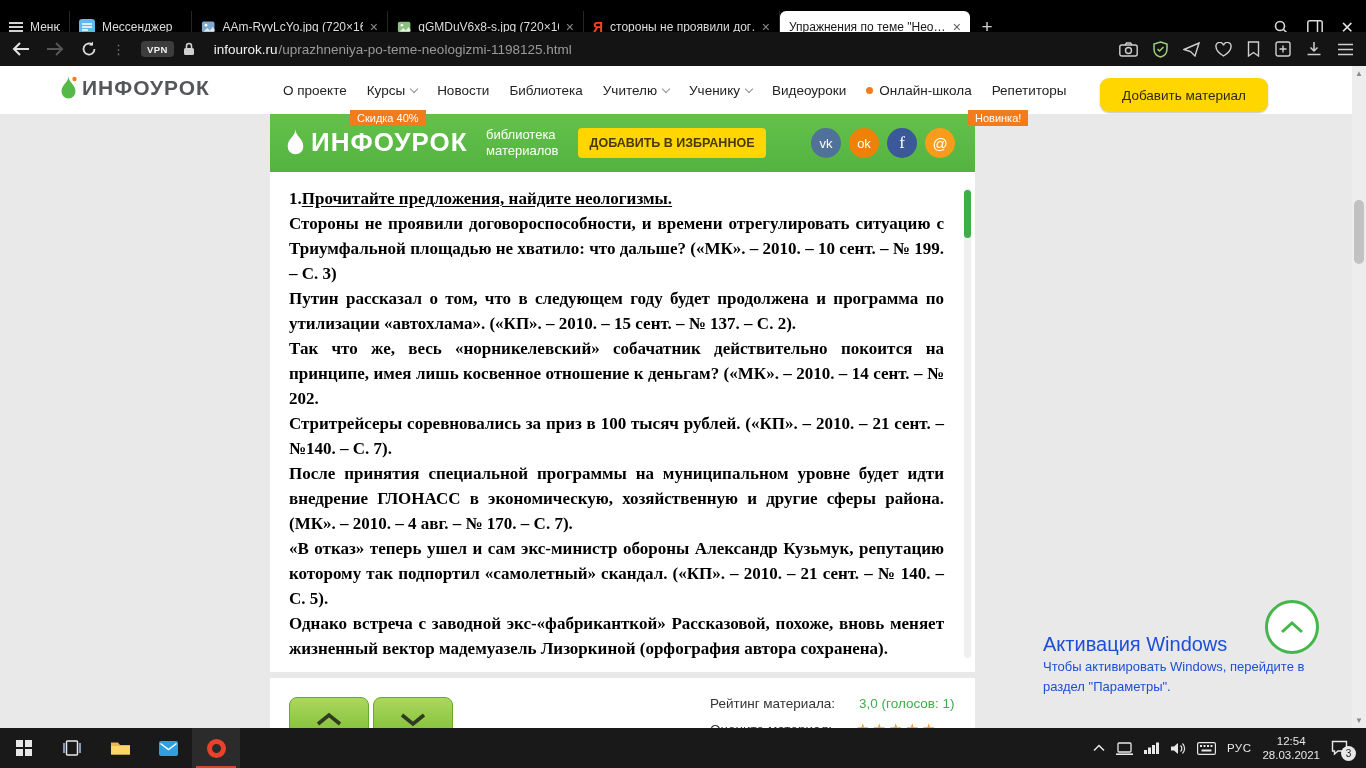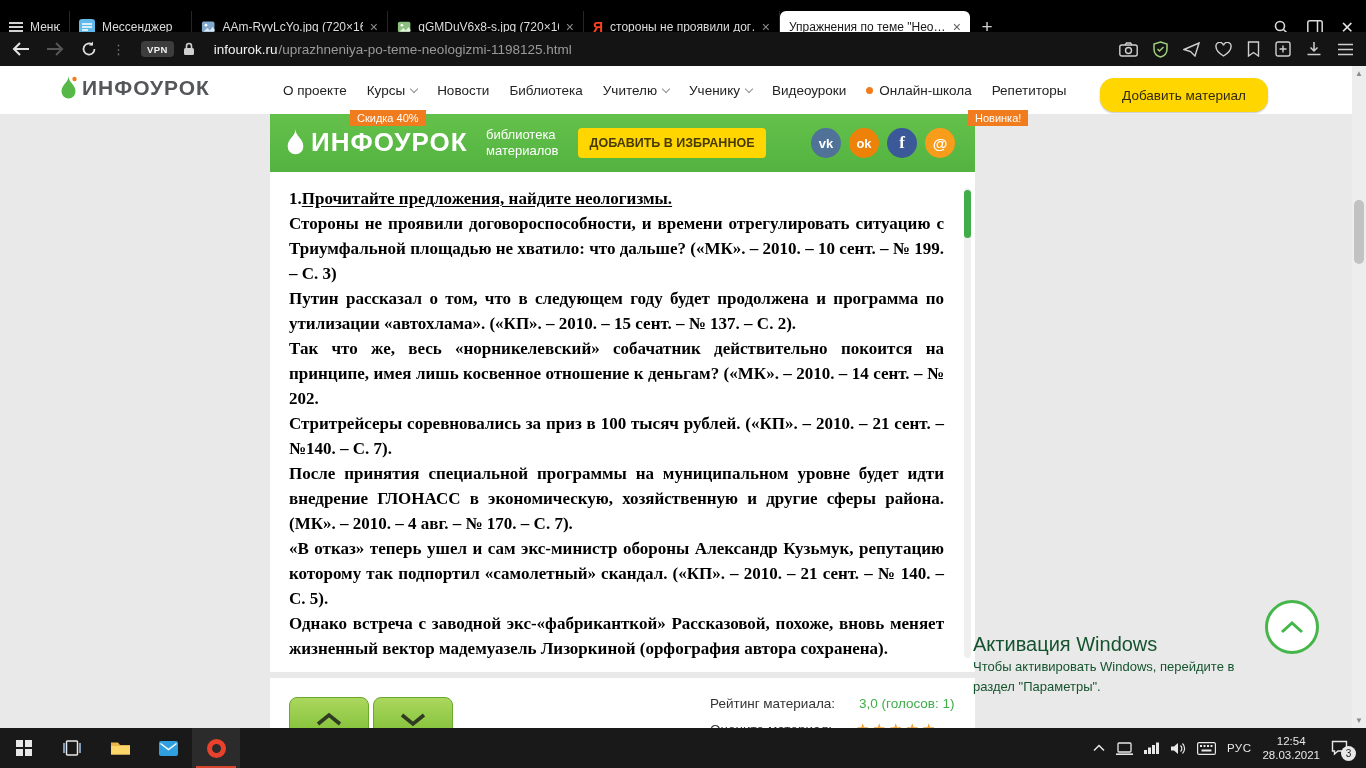--- a/index.html
+++ b/index.html
@@ -36,31 +36,31 @@
 
   
   .site{position:absolute;top:66px;left:0;width:1352px;height:662px;background:#e9e9e9;overflow:hidden}
   .site-header{position:absolute;top:0;left:0;width:1352px;height:48px;background:#fff}
   .logo{position:absolute;left:60px;top:10px;display:flex;align-items:center;gap:5px}
   .logo-text{font-size:21px;font-weight:800;color:#55565a;letter-spacing:1px}
   .mainnav{position:absolute;left:283px;top:0;height:48px;display:flex;align-items:center;gap:20px;font-size:13.5px;color:#232323}
   .nav-item{display:flex;align-items:center;white-space:nowrap;cursor:pointer}
   .chev{display:inline-block;width:6px;height:6px;border-right:1.6px solid #8f8f8f;border-bottom:1.6px solid #8f8f8f;transform:rotate(45deg);margin:-3px 0 0 6px}
   .odot{width:7px;height:7px;border-radius:50%;background:#f07c1e;margin-right:6px}
-  .btn-add{position:absolute;right:84px;top:12px;height:34px;padding:0 22px;background:#ffd600;border:none;border-radius:14px;font-size:13.5px;color:#33290a;font-family:inherit;box-shadow:0 1px 2px rgba(0,0,0,.25);cursor:pointer}
+  .btn-add{position:absolute;right:84px;top:12px;height:34px;padding:0 22px;background:#ffd600;border:none;border-radius:9px;font-size:13.5px;color:#33290a;font-family:inherit;box-shadow:0 1px 2px rgba(0,0,0,.25);cursor:pointer}
   .badge{position:absolute;top:44px;background:#f07c1e;color:#fff;font-size:11px;padding:2px 7px;white-space:nowrap;z-index:5}
 
   .main-col{position:absolute;left:270px;top:48px;width:705px}
   .hero{position:relative;width:705px;height:58px;background:linear-gradient(#63c14b,#54b240)}
   .hero-logo{position:absolute;left:16px;top:13px;display:flex;align-items:center;gap:6px}
   .hero-logo-text{color:#fff;font-weight:800;font-size:26px;letter-spacing:1px}
   .hero-sub{position:absolute;left:216px;top:13px;width:86px;color:#fff;font-size:13px;line-height:16px}
   .btn-fav{position:absolute;left:308px;top:14px;width:188px;height:30px;background:#ffd600;border:none;border-radius:4px;font-size:12.5px;font-weight:800;color:#473a05;font-family:inherit;cursor:pointer}
   .socials{position:absolute;left:541px;top:14px;display:flex;gap:8px}
-  .soc{width:30px;height:30px;border-radius:50%;display:flex;align-items:center;justify-content:center;color:#fff;font-weight:bold;font-size:13px;cursor:pointer}
+  .soc{width:30px;height:30px;border-radius:50%;display:flex;align-items:center;justify-content:center;color:#fff;font-weight:normal;font-size:13px;cursor:pointer}
   .soc.vk{background:#507299}
   .soc.ok{background:#ee8208}
   .soc.fb{background:#3b5998;font-family:"Liberation Serif",serif;font-size:17px}
   .soc.ml{background:#f89c1c;font-size:15px}
 
   .doc{position:relative;width:705px;height:500px;background:#fff;padding:14px 31px 0 19px}
   .doc-text{font-family:"Liberation Serif",serif;font-size:17px;line-height:25px;font-weight:700;color:#000;text-align:justify}
   .doc-text p{margin:0}
   .doc-title u{text-underline-offset:2px}
   .doc-scroll{position:absolute;right:4px;top:16px;width:7px;height:470px;background:#efefef;border-radius:4px}
@@ -69,21 +69,21 @@
   .col-gap{width:705px;height:6px}
   .mat-footer{position:relative;width:705px;height:90px;background:#fff}
   .pgbtns{position:absolute;left:19px;top:19px;display:flex;gap:4px}
   .pgbtn{width:80px;height:44px;border:1px solid #69a82b;border-radius:8px;background:linear-gradient(#abd75e,#7cbd33);display:flex;align-items:center;justify-content:center;cursor:pointer}
   .rating{position:absolute;left:440px;top:18px;font-size:13.5px;color:#333;width:260px}
   .rating-line{display:flex;align-items:baseline;gap:24px;white-space:nowrap}
   .rating-val{color:#3fae49}
   .stars{color:#f2a33c;font-size:15px;letter-spacing:3px}
   .rating-line+.rating-line{margin-top:9px}
 
-  .watermark{position:absolute;left:973px;top:566px;color:#14532d}
+  .watermark{position:absolute;left:1043px;top:566px;color:#1d4ed8}
   .wm-title{font-size:20px;line-height:24px}
   .wm-line{font-size:13px;line-height:18px;margin-top:2px}
   .scrolltop{position:absolute;left:1265px;top:534px;width:54px;height:54px;border-radius:50%;border:3px solid #45b649;background:#fff;display:flex;align-items:center;justify-content:center;cursor:pointer}
 
   
   .vscroll{position:absolute;left:1352px;top:66px;width:14px;height:662px;background:#ededed}
   .vscroll .arr{position:absolute;left:0;width:14px;text-align:center;font-size:8px;color:#8a8a8a}
   .vscroll .arr.up{top:3px}
   .vscroll .arr.down{bottom:3px}
   .vthumb{position:absolute;left:2px;top:134px;width:10px;height:64px;background:#c2c2c2;border-radius:5px}

